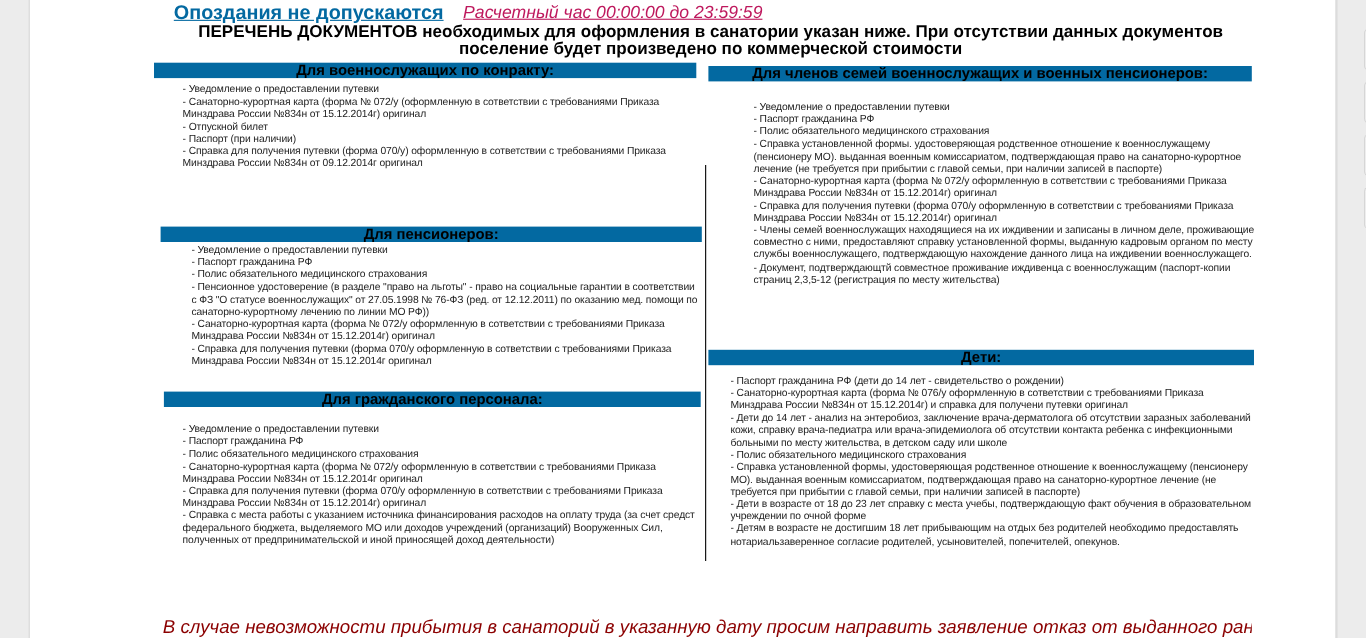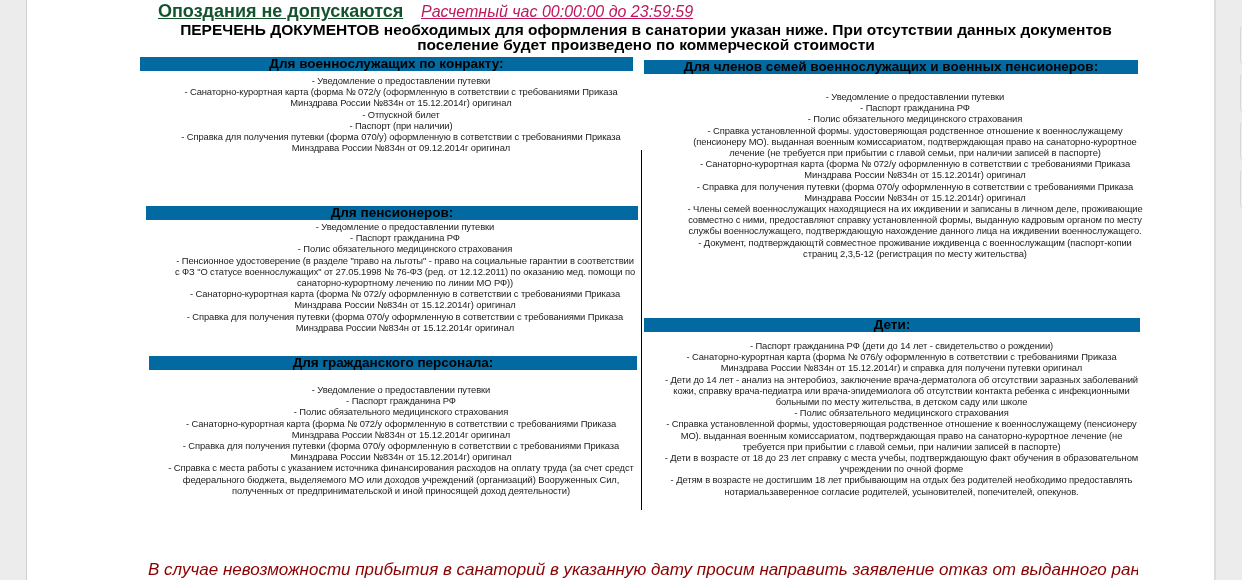--- a/index.html
+++ b/index.html
@@ -17,39 +17,38 @@
     position:absolute; left:1214px; top:0; width:28px; height:580px;
     background:#ececec; border-left:2px solid #dcdcdc;
   }
   .rail-tab {
     position:absolute; left:24px; width:6px; height:36px;
     border:1px solid #d6d6d6; border-right:none; border-radius:4px 0 0 4px;
     background:#f1f1f1;
   }
   .abs { position:absolute; }
   .warn {
-    left:158px; top:1px; color:#14532d; font-weight:bold; font-size:18px;
+    left:158px; top:1px; color:#0369a1; font-weight:bold; font-size:18px;
     text-decoration:underline; white-space:nowrap;
   }
   .checkout {
     left:421px; top:3px; color:#be185d; font-weight:normal; font-style:italic; font-size:16px;
     text-decoration:underline; white-space:nowrap;
   }
   .doc-title {
     left:150px; top:22px; width:992px; text-align:center;
     font-weight:bold; font-size:15.5px; line-height:15px; color:#000;
   }
   .sec-head {
     position:absolute; background:#0369a1; height:14px;
     font-weight:bold; font-size:13.5px; line-height:14px; color:#000; text-align:center;
   }
   .list {
     position:absolute; font-size:9.4px; line-height:11.2px; color:#222;
     letter-spacing:-0.1px;
-    text-align:center;
   }
   .list div { margin:0; }
   .divider {
     position:absolute; left:641px; top:150px; width:1px; height:360px; background:#000;
   }
   .footer-note {
     left:148px; top:560px; width:990px; color:#8b0000; font-style:italic;
     font-size:17px; line-height:20px; text-align:justify; text-align-last:justify;
     white-space:nowrap; overflow:hidden;
   }

